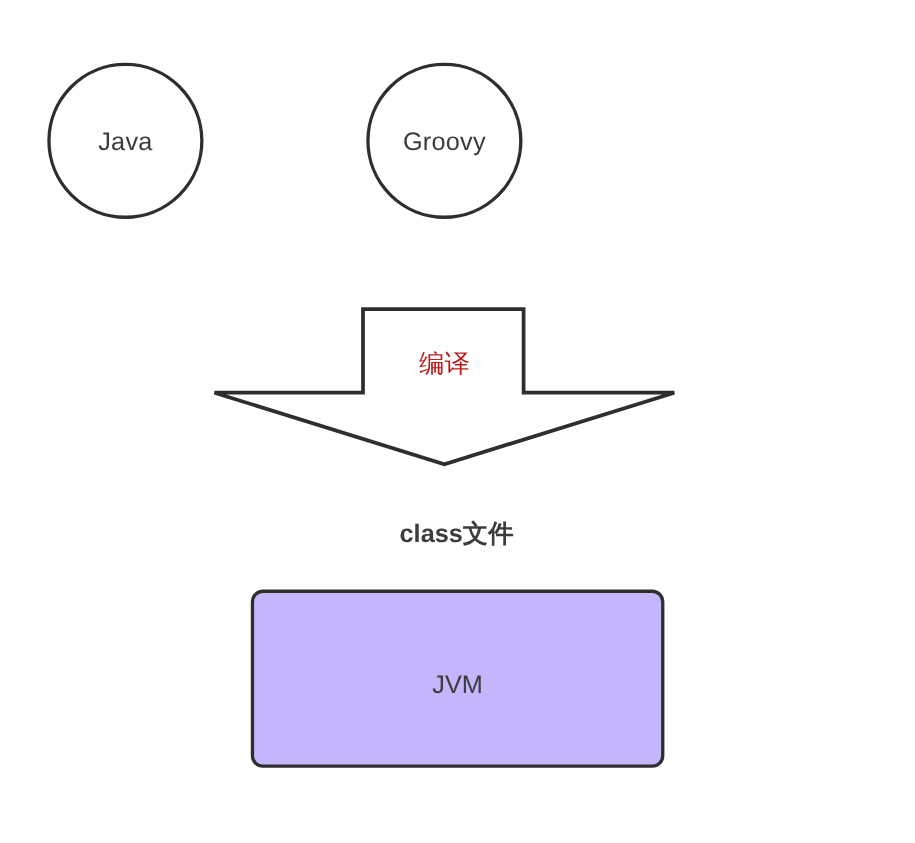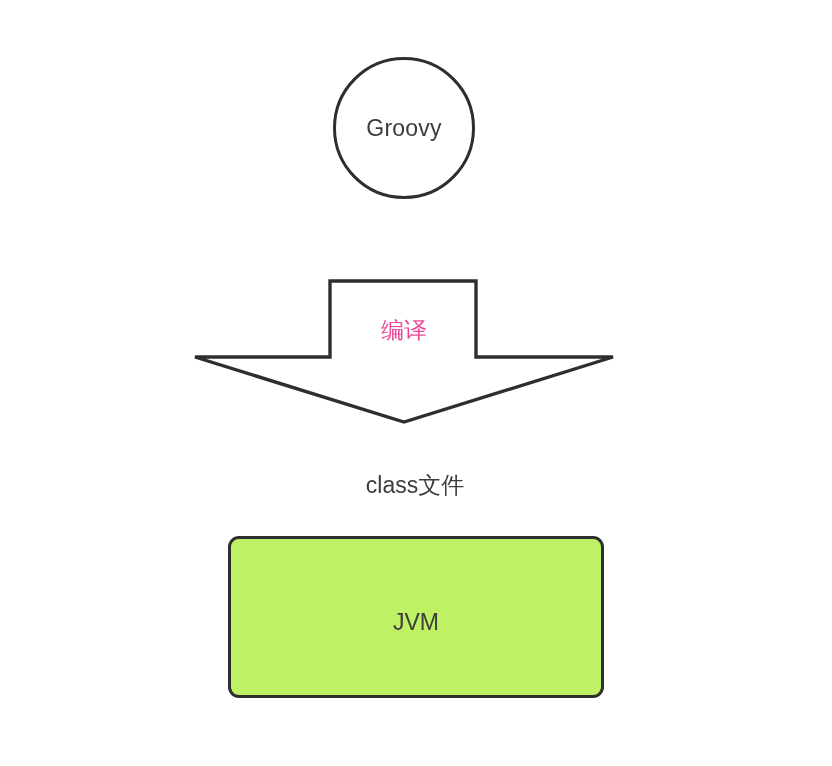--- a/index.html
+++ b/index.html
@@ -61,72 +61,76 @@
     width: 432px;
     height: 155px;
   }
   #compile-arrow-label {
     position: absolute;
     left: 0;
     top: 44px;
     width: 432px;
     text-align: center;
     font-size: 23px;
-    color: #ec4899;
+    color: #b91c1c;
     line-height: 1;
     white-space: nowrap;
   }
 
   
   #class-file-caption {
     position: absolute;
     left: 0;
     top: 474px;
     width: 832px;
     text-align: center;
     font-size: 23px;
     color: #3c3c3c;
     line-height: 1;
   }
   
   #class-file-caption .caption-inner {
     display: inline-block;
     transform: translateX(-1px);
     white-space: nowrap;
+    font-weight: bold;
   }
 
   
   #jvm-box {
     position: absolute;
     left: 228px;
     top: 536px;
     width: 376px;
     height: 162px;
     box-sizing: border-box;
     border: 3px solid #2e2e2e;
     border-radius: 11px;
-    background: #bef264;
+    background: #c4b5fd;
   }
   #jvm-box .box-label {
     position: absolute;
     left: 0;
     top: 72px;
     width: 370px;
     text-align: center;
     font-size: 23px;
     color: #3c3c3c;
     line-height: 1;
     white-space: nowrap;
   }
 </style>
 </head>
 <body>
 
 <div id="diagram-canvas">
 
+  <div class="lang-node" id="node-java">
+    <span class="node-label">Java</span>
+  </div>
 
   <div class="lang-node" id="node-kotlin">
     <span class="node-label">Groovy</span>
   </div>
 
 
   <div id="compile-arrow-wrap">
     <svg id="compile-arrow-svg" viewBox="0 0 432 155">
       <polygon points="142,6 288,6 288,82 425,82 216,147 7,82 142,82" fill="#ffffff" stroke="#2e2e2e" stroke-width="3.4" stroke-linejoin="miter"></polygon>
     </svg>

